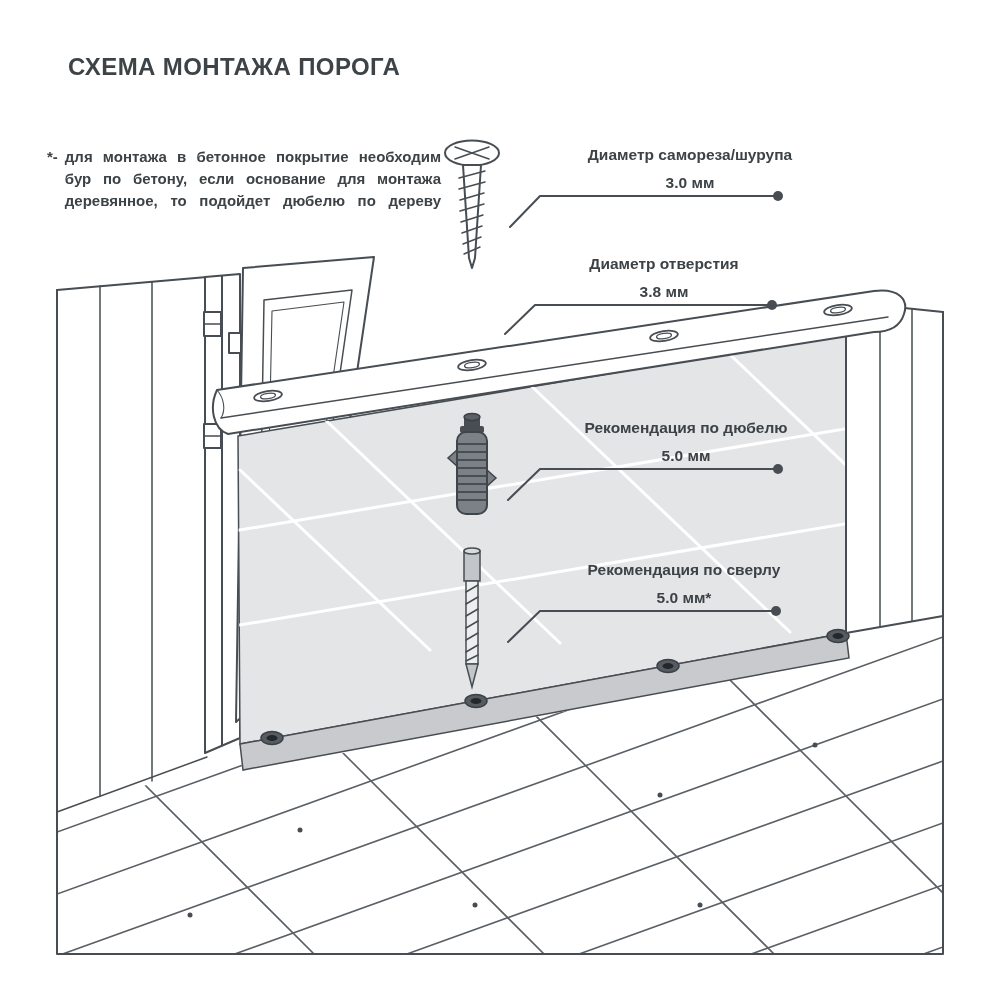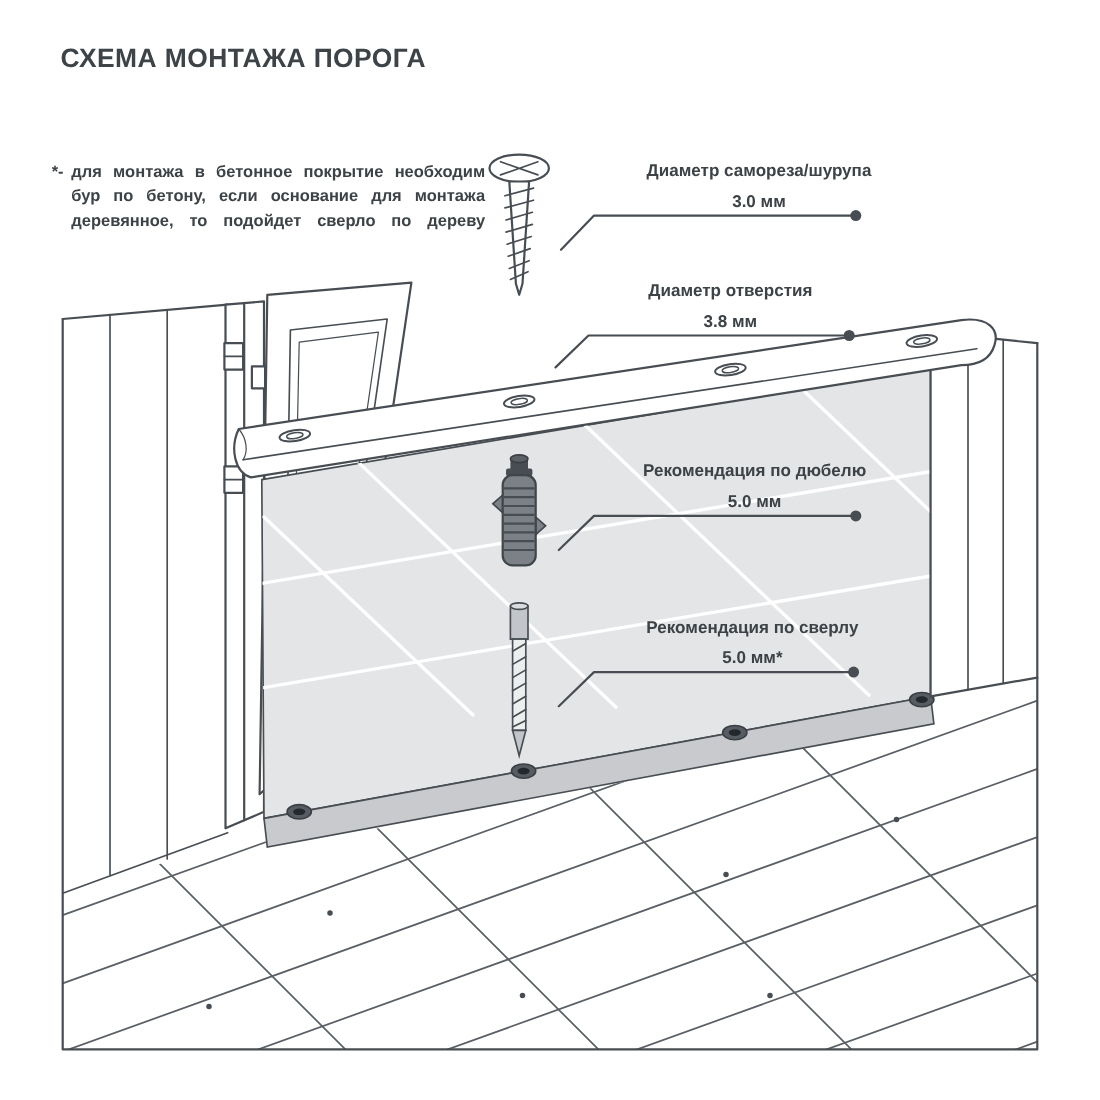--- a/index.html
+++ b/index.html
@@ -1,21 +1,21 @@
 <!DOCTYPE html>
 <html><head>
 <meta charset="utf-8">
 <style>
   html,body{margin:0;padding:0;}
   body{
     width:1000px;height:1000px;position:relative;background:#ffffff;
     font-family:"Liberation Sans",sans-serif;color:#3c4246;overflow:hidden;
   }
   .page-header{position:absolute;left:55px;top:38px;}
-  .page-title{margin:0;font-size:24px;font-weight:700;letter-spacing:.4px;
+  .page-title{margin:13px;font-size:24px;font-weight:700;letter-spacing:.4px;
     line-height:1.33;color:#3d4347;}
   .note{position:absolute;left:47px;top:146px;width:394px;display:flex;gap:7px;
     font-size:15px;font-weight:700;line-height:1.45;color:#3c4246;}
   .note-marker{white-space:nowrap;}
   .note-text{flex:1;margin:0;text-align:justify;text-align-last:justify;}
   .svg-stage{position:absolute;left:0;top:0;}
   .ln{fill:none;stroke:#474d52;stroke-width:2;stroke-linecap:round;stroke-linejoin:round;}
   .thin{stroke-width:1.5;}
   .thinner{stroke-width:1.1;}
   .po{fill:#ffffff;stroke:#474d52;stroke-width:2;stroke-linejoin:round;}
@@ -29,21 +29,21 @@
 <body>
 
 <header class="page-header">
   <h1 class="page-title">
     <div>СХЕМА МОНТАЖА ПОРОГА</div>
   </h1>
 </header>
 
 <div class="note">
   <span class="note-marker">*-</span>
-  <p class="note-text">для монтажа в бетонное покрытие необходим бур по бетону, если основание для монтажа деревянное, то подойдет сверло по дереву</p>
+  <p class="note-text">для монтажа в бетонное покрытие необходим бур по бетону, если основание для монтажа деревянное, то подойдет дюбелю по дереву</p>
 </div>
 
 <svg class="svg-stage" width="1000" height="1000" viewBox="0 0 1000 1000" xmlns="http://www.w3.org/2000/svg">
 
   <defs>
     <clipPath id="floorClip">
         <polygon points="57,812 240,757 243,772 848,658 943,616 943,954 57,954"></polygon>
       </clipPath>
     <clipPath id="screedClip">
         <polygon points="238,436 846,334 846,633 240,744"></polygon>

